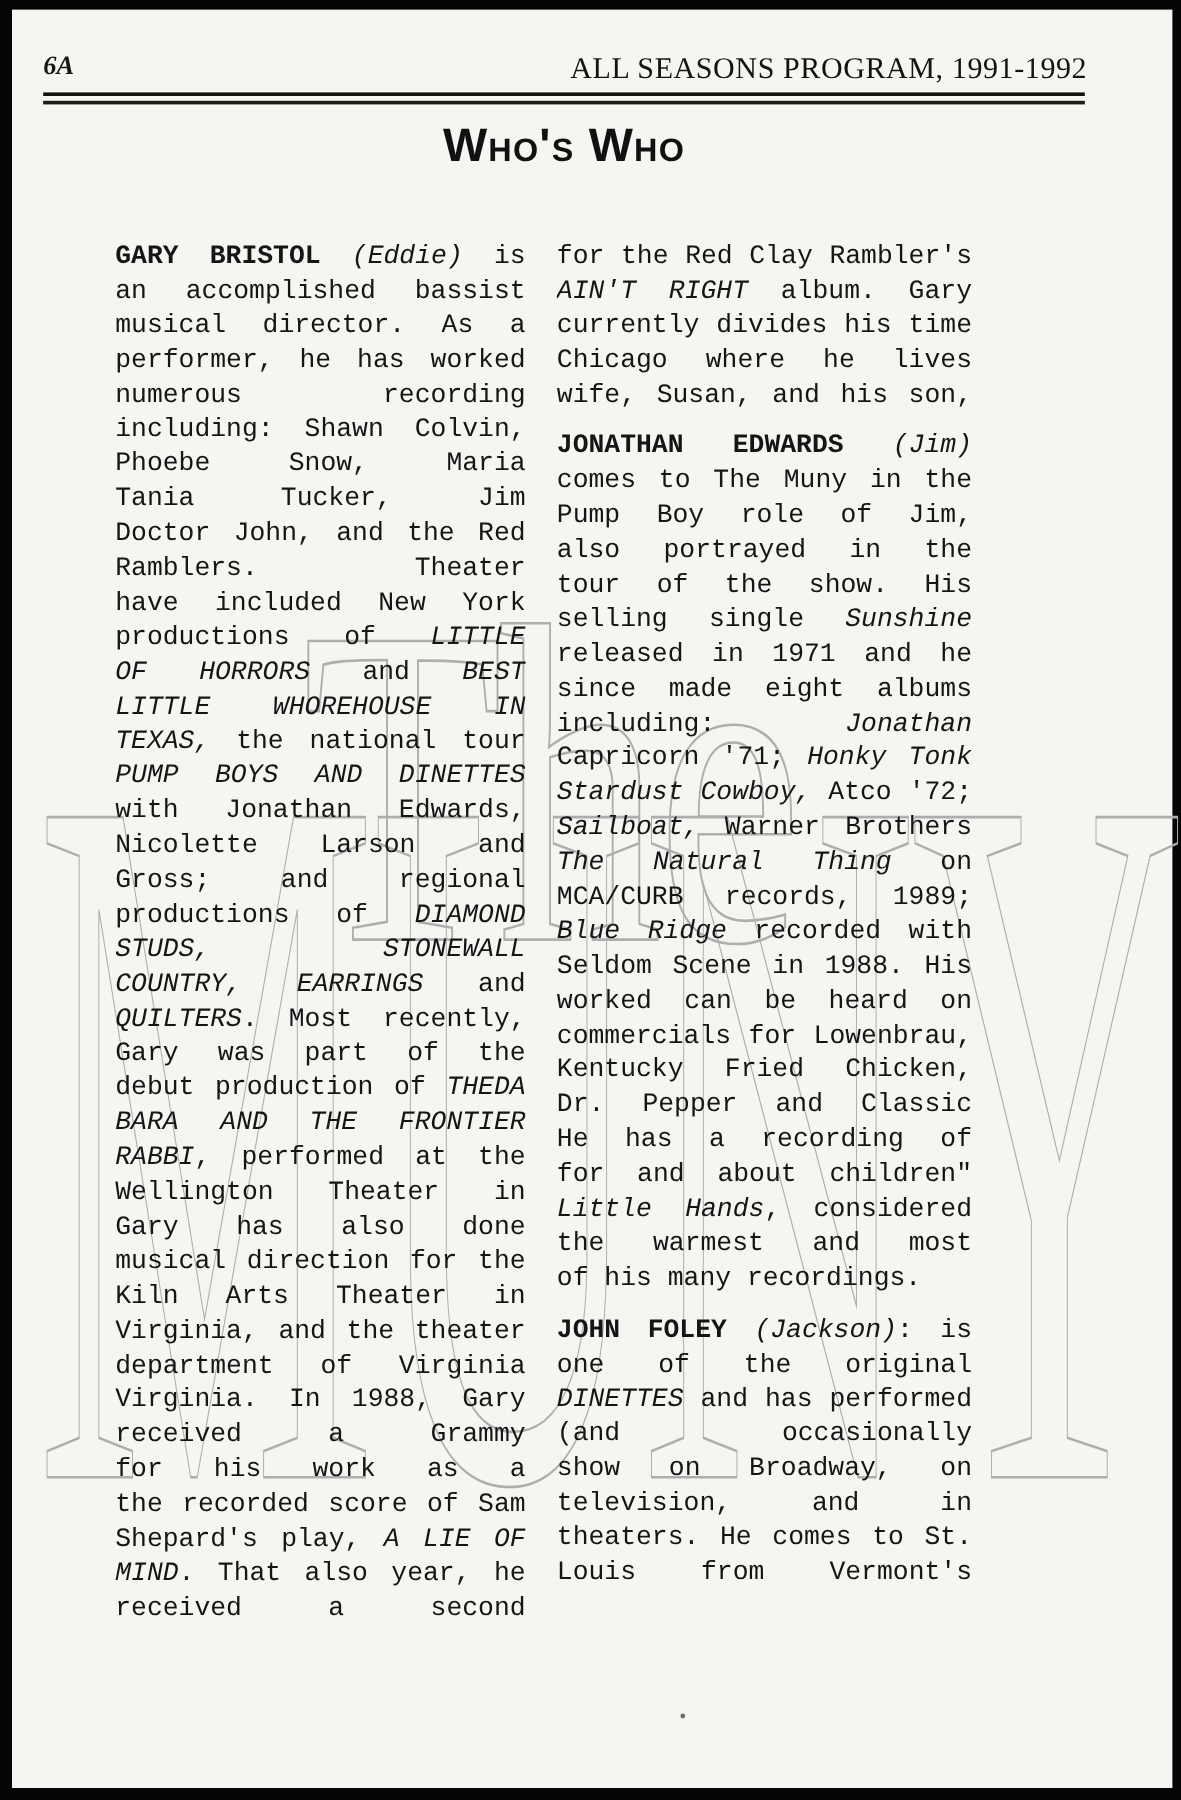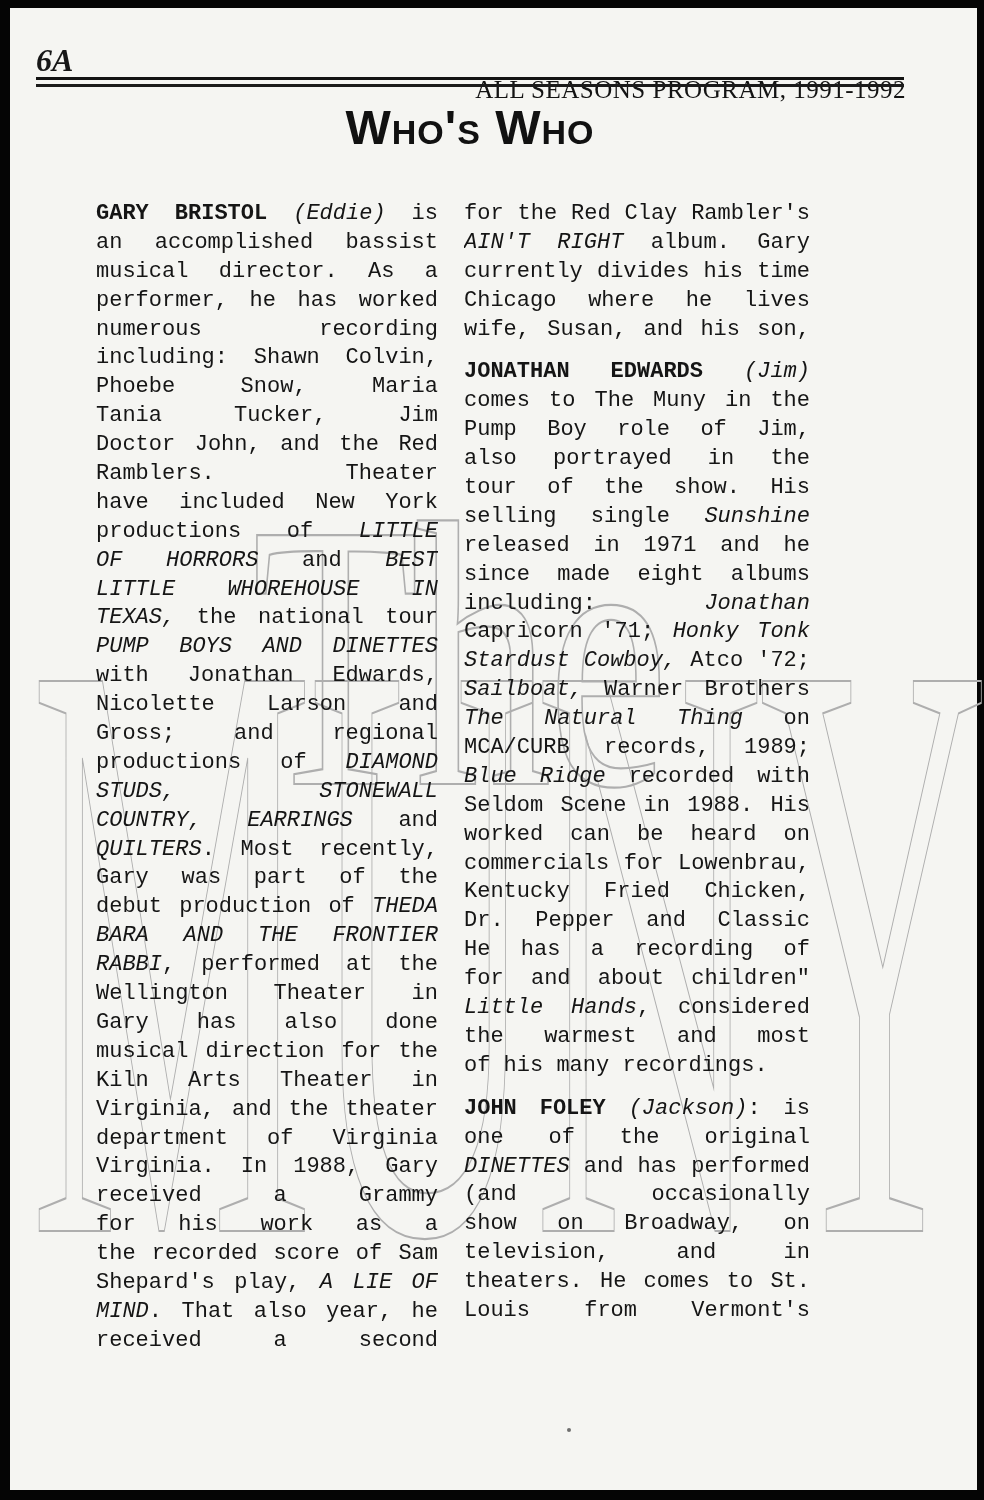--- a/index.html
+++ b/index.html
@@ -2,27 +2,27 @@
 <html><head>
 <meta charset="utf-8">
 <style>
   html,body{margin:0;padding:0;background:#000;}
   #scan{position:relative;width:984px;height:1500px;background:#050505;overflow:hidden;
         font-family:"Liberation Sans",sans-serif;}
   #paper{position:absolute;left:10px;top:8px;width:967px;height:1482px;background:#f5f5f2;}
   
   .page-num{position:absolute;left:36px;top:42px;z-index:3;
             font-family:"Liberation Serif",serif;font-style:italic;font-weight:700;
-            font-size:32px;color:#171717;}
+            font-size:22px;color:#171717;}
   .header-right{position:absolute;left:420px;top:44px;width:486px;z-index:3;text-align:right;
-                font-family:"Liberation Serif",serif;font-size:25px;letter-spacing:.5px;color:#131313;margin-top:32px;}
+                font-family:"Liberation Serif",serif;font-size:25px;letter-spacing:.5px;color:#131313;}
   .rule{position:absolute;left:36px;top:77px;width:868px;height:4px;z-index:3;
         border-top:3px solid #131313;border-bottom:3px solid #1b1b1b;}
   .page-title{position:absolute;left:36px;top:100px;width:868px;z-index:3;text-align:center;
-              font-weight:700;font-size:48px;letter-spacing:1px;color:#111;
+              font-weight:700;font-size:39px;letter-spacing:1px;color:#111;
               font-variant:small-caps;}
   
   .wm{position:absolute;z-index:1;font-family:"Liberation Serif",serif;line-height:1;
       color:transparent;-webkit-text-stroke:2.2px #aeaeae;transform-origin:left top;
       pointer-events:none;white-space:nowrap;}
   .wm-the{left:252px;top:466px;font-size:380px;letter-spacing:-6px;transform:scaleX(.72);}
   .wm-muny{left:30px;top:528px;font-size:840px;letter-spacing:-14px;transform:scaleX(.38);}
   
   .column{position:absolute;top:200px;z-index:2;font-size:22px;color:#151515;}
   #col-left{left:96px;width:342px;}

